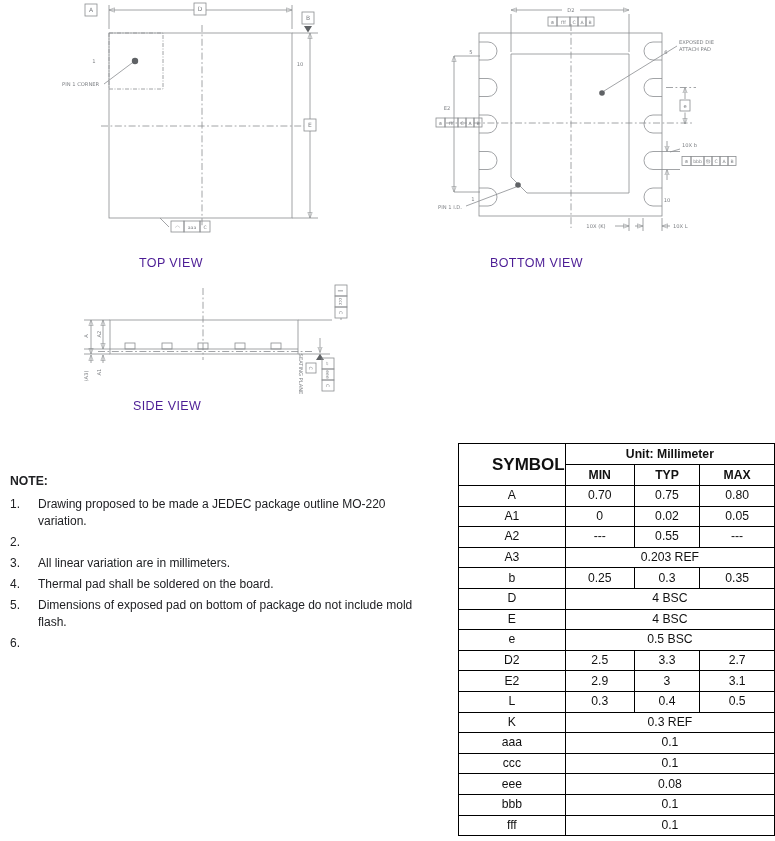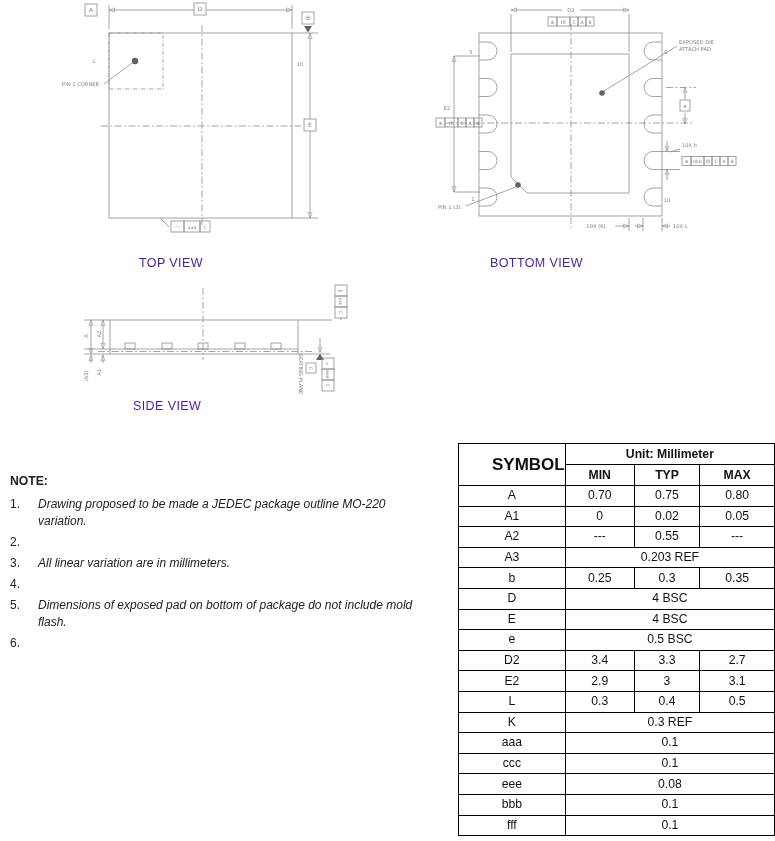--- a/index.html
+++ b/index.html
@@ -16,21 +16,21 @@
   svg.draw text{fill:#7c7f83;font-family:"DejaVu Sans",sans-serif;font-size:5.2px;text-anchor:middle;stroke:none;}
   svg.draw text.start{text-anchor:start;}
   svg.draw text.big{font-size:6px;}
   svg.draw text.fcf{font-size:4.6px;}
   .caption{position:absolute;font-size:12.5px;letter-spacing:0.4px;color:#4c1d95;}
   
   .notes{position:absolute;left:10px;top:474px;width:430px;}
   .notes h3{margin:0 0 8px 0;font-size:12.2px;}
   .note-item{display:flex;margin-bottom:4px;font-size:12px;line-height:17px;}
   .note-item .num{width:28px;flex:0 0 28px;}
-  .note-item .txt{width:385px;font-style:italic;}
+  .note-item .txt{width:385px;}
   
   table.dim{position:absolute;left:458px;top:443px;border-collapse:collapse;table-layout:fixed;
             font-size:12.2px;color:#111;border:1.5px solid #000;}
   table.dim th, table.dim td{border:1px solid #000;text-align:center;padding:0;height:19.6px;line-height:13px;}
   table.dim thead th{font-weight:bold;height:20px;}
   table.dim .sym-h{font-size:17px;padding-left:33px;}
 </style>
 </head>
 <body>
 
@@ -272,20 +272,21 @@
       </div>
       <div class="note-item">
         <span class="num">2.</span>
       </div>
       <div class="note-item">
         <span class="num">3.</span>
         <span class="txt">All linear variation are in millimeters.</span>
       </div>
       <div class="note-item">
         <span class="num">4.</span>
+        <span class="txt">Thermal pad shall be soldered on the board.</span>
       </div>
       <div class="note-item">
         <span class="num">5.</span>
         <span class="txt">Dimensions of exposed pad on bottom of package do not include mold flash.</span>
       </div>
       <div class="note-item">
         <span class="num">6.</span>
       </div>
     </div>
 </div>
@@ -344,21 +345,21 @@
       <tr>
         <td>E</td>
         <td colspan="3">4 BSC</td>
       </tr>
       <tr>
         <td>e</td>
         <td colspan="3">0.5 BSC</td>
       </tr>
       <tr>
         <td>D2</td>
-        <td>3.4</td>
+        <td>2.5</td>
         <td>3.3</td>
         <td>2.7</td>
       </tr>
       <tr>
         <td>E2</td>
         <td>2.9</td>
         <td>3</td>
         <td>3.1</td>
       </tr>
       <tr>

